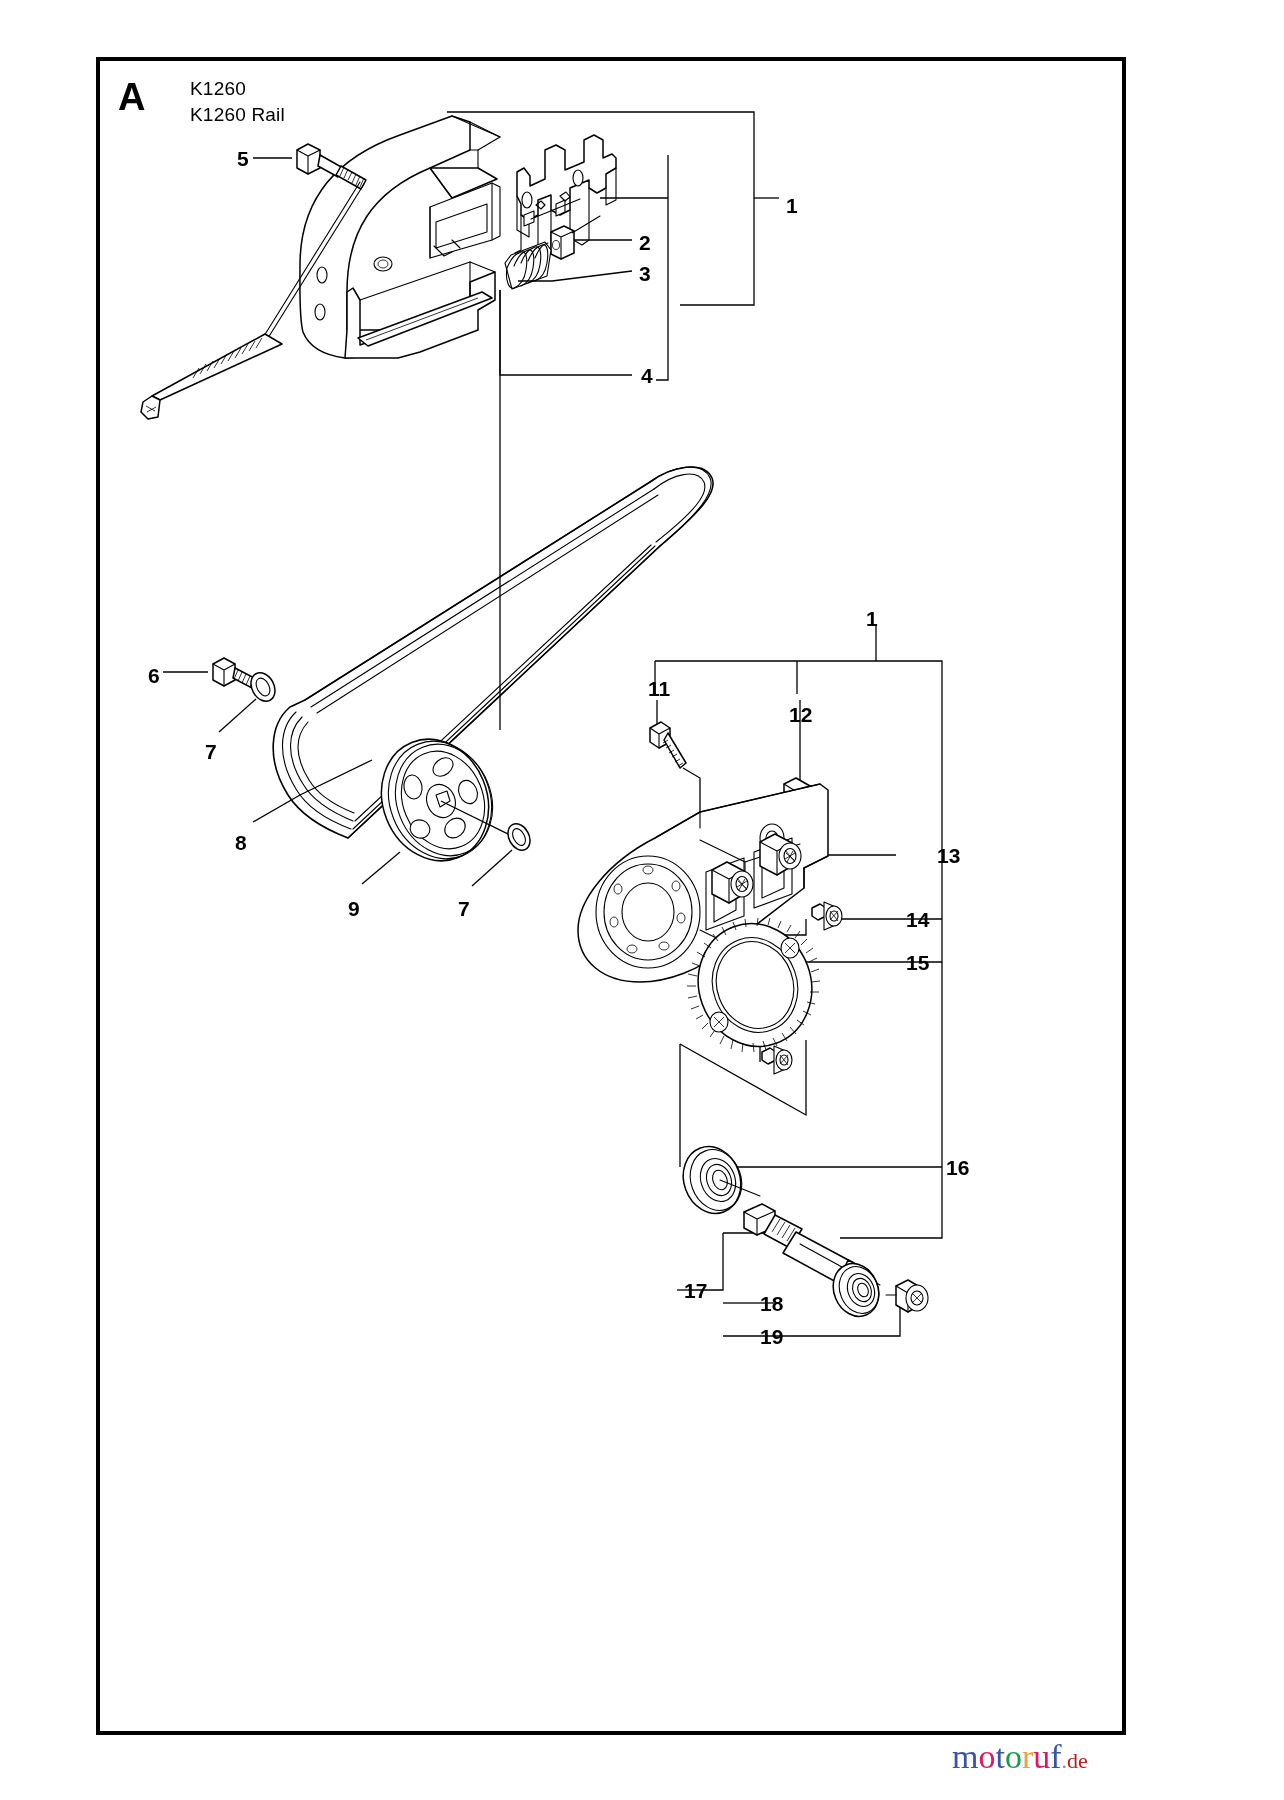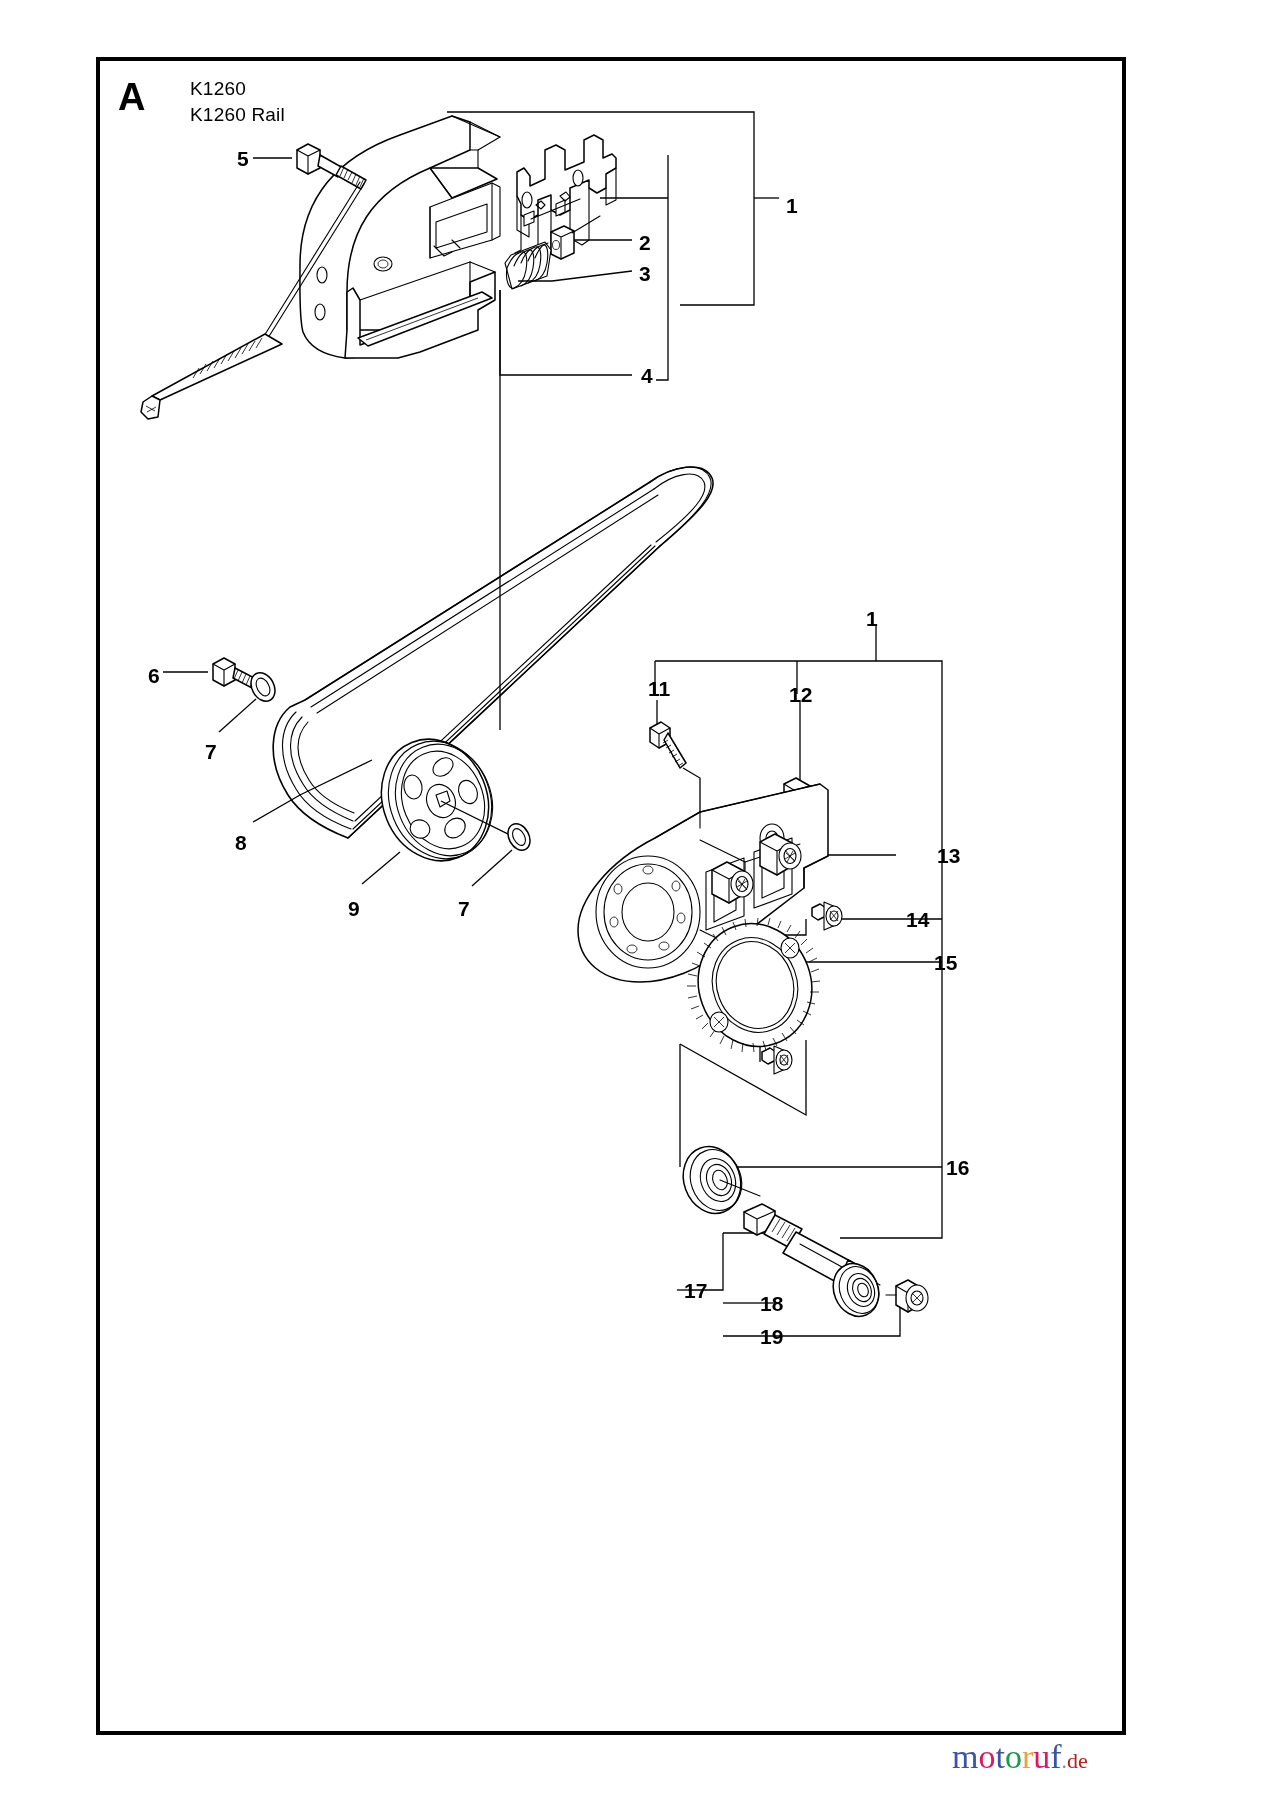--- a/index.html
+++ b/index.html
@@ -565,24 +565,24 @@
   <div class="callout" style="left:639px;  top:263px;">3</div>
   <div class="callout" style="left:641px;  top:365px;">4</div>
   <div class="callout" style="left:237px;  top:148px;">5</div>
   <div class="callout" style="left:148px;  top:665px;">6</div>
   <div class="callout" style="left:205px;  top:741px;">7</div>
   <div class="callout" style="left:235px;  top:832px;">8</div>
   <div class="callout" style="left:348px;  top:898px;">9</div>
   <div class="callout" style="left:458px;  top:898px;">7</div>
   <div class="callout" style="left:866px;  top:608px;">1</div>
   <div class="callout" style="left:648px;  top:678px;">11</div>
-  <div class="callout" style="left:789px;  top:684px;">12</div>
+  <div class="callout" style="left:789px;  top:704px;">12</div>
   <div class="callout" style="left:906px;  top:845px;margin-left:31px;">13</div>
   <div class="callout" style="left:906px;  top:909px;">14</div>
-  <div class="callout" style="left:934px;  top:952px;">15</div>
+  <div class="callout" style="left:906px;  top:952px;">15</div>
   <div class="callout" style="left:946px;  top:1157px;">16</div>
   <div class="callout" style="left:684px;  top:1280px;">17</div>
   <div class="callout" style="left:760px;  top:1293px;">18</div>
   <div class="callout" style="left:760px;  top:1326px;">19</div>
 
   <div id="watermark"><span class="w1">m</span><span class="w2">o</span><span class="w3">t</span><span class="w4">o</span><span class="w5">r</span><span class="w6">u</span><span class="w7">f</span><span class="dot">.</span><span class="de">de</span></div>
 
 </div>
 
 </body></html>

